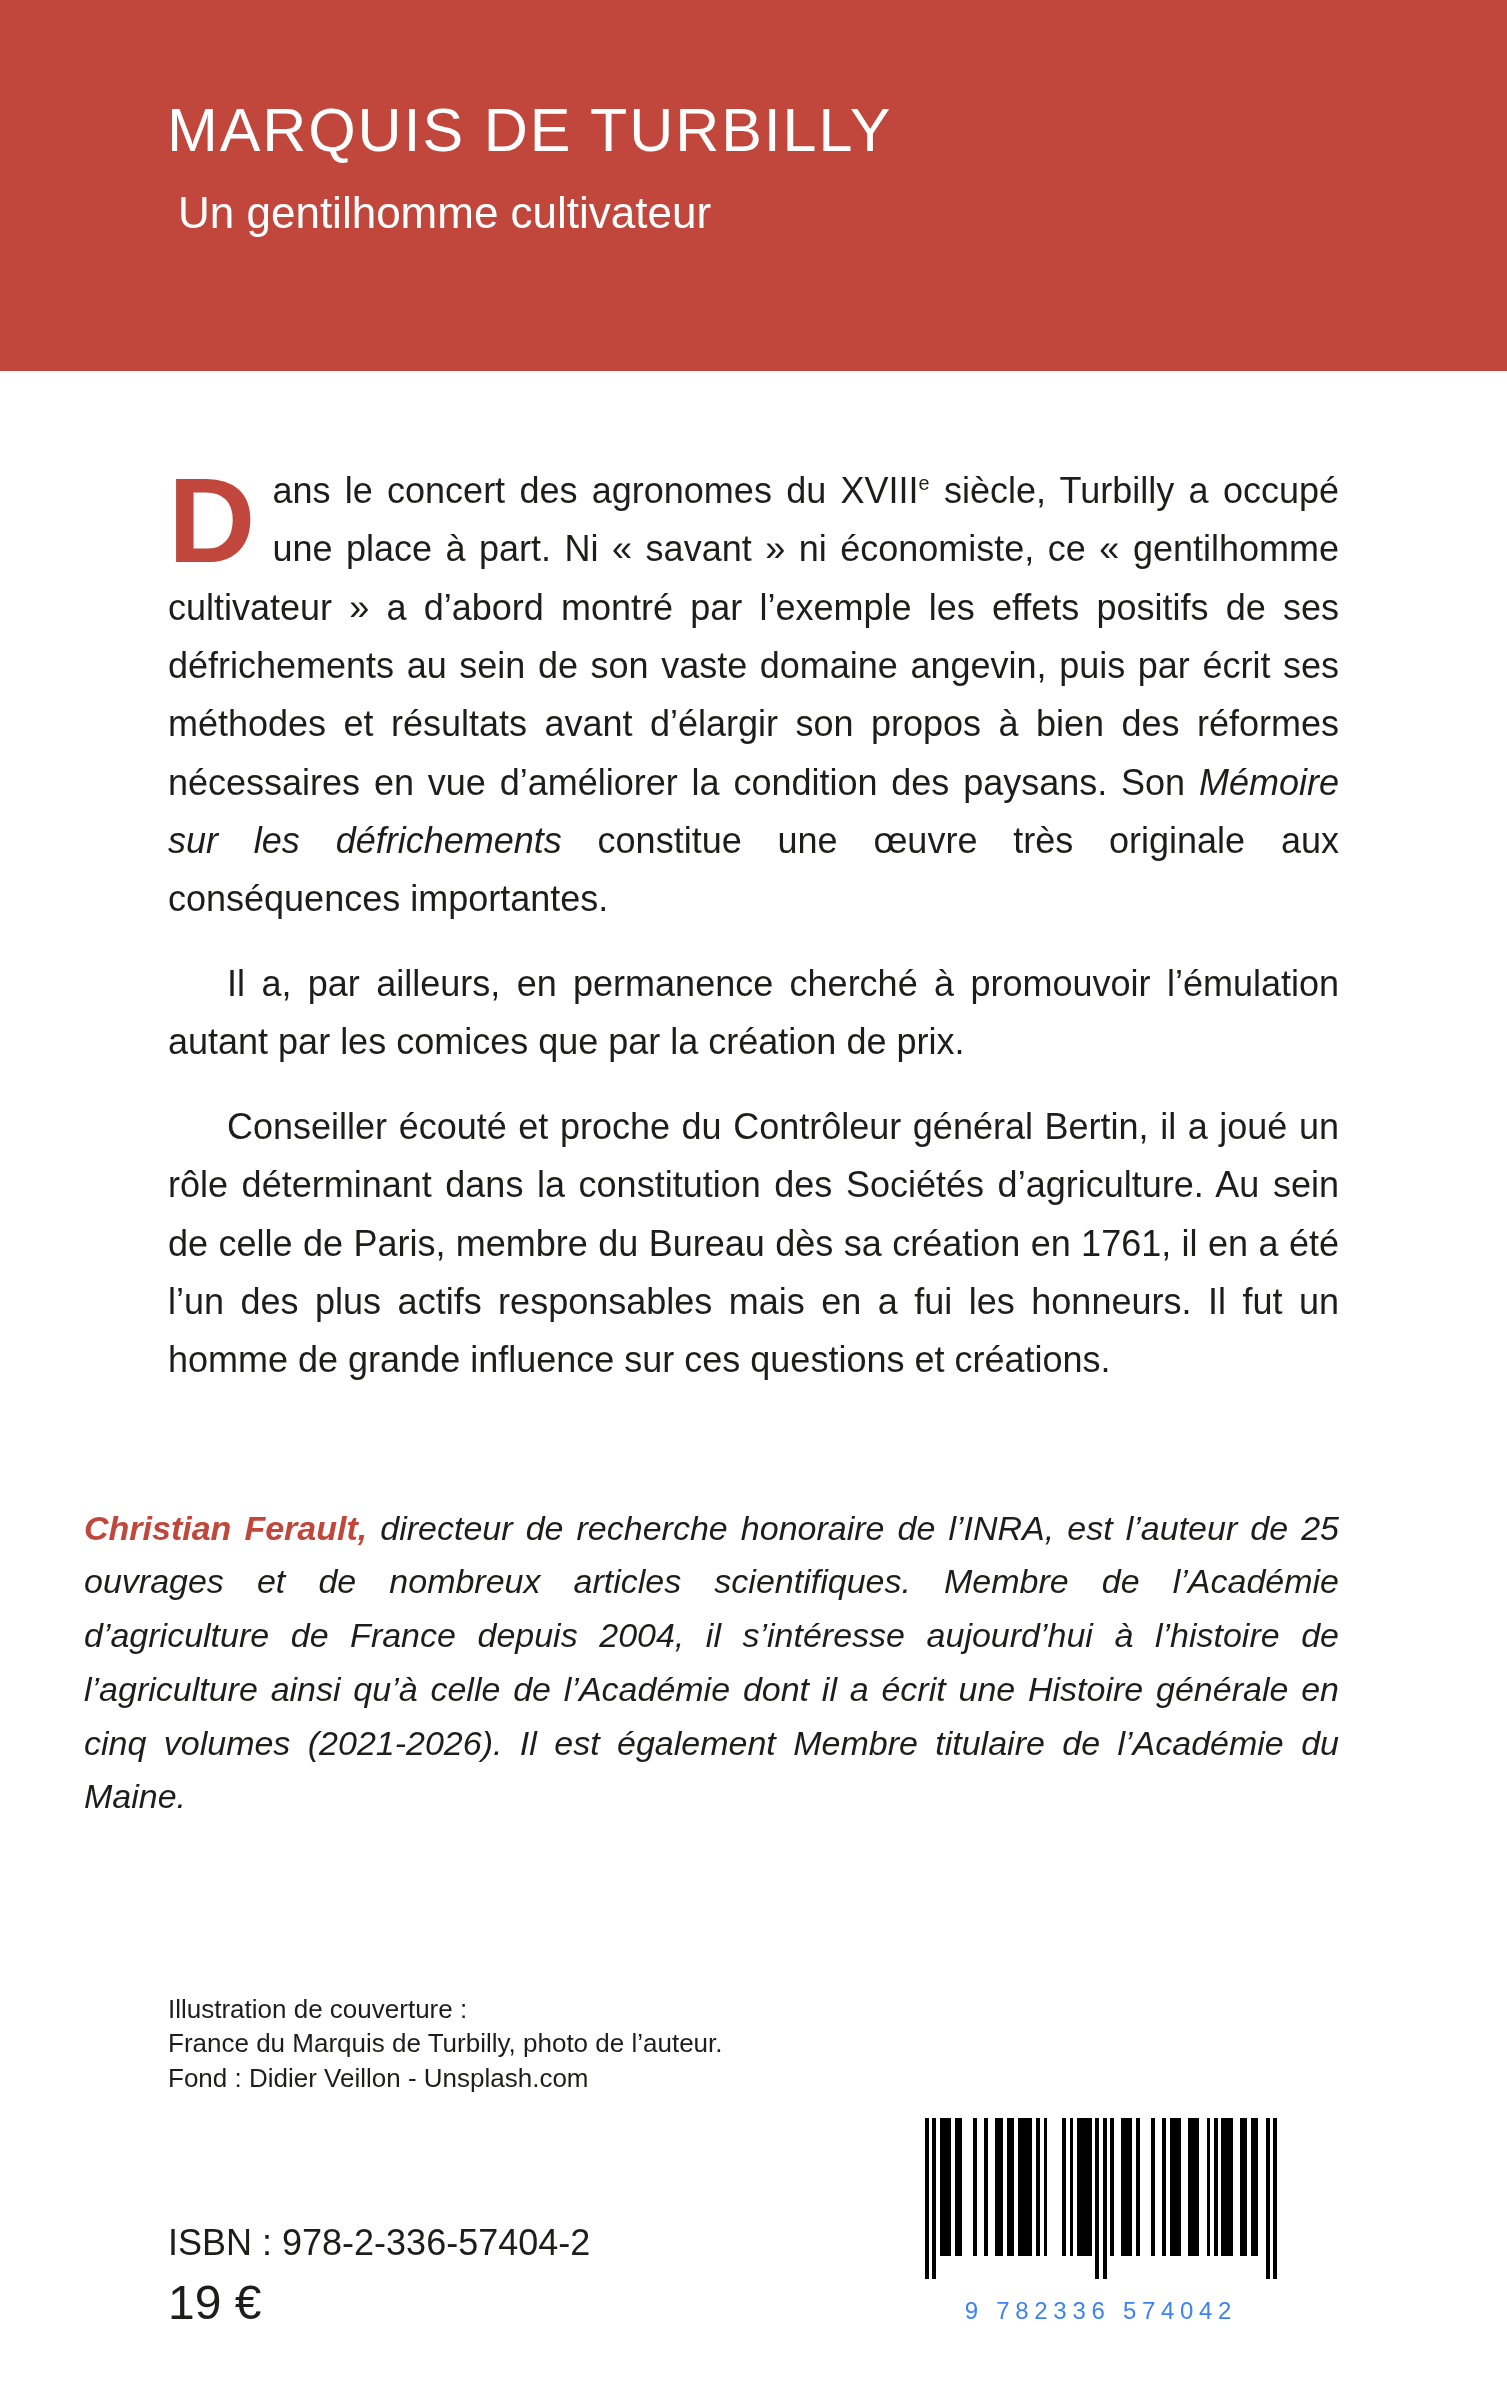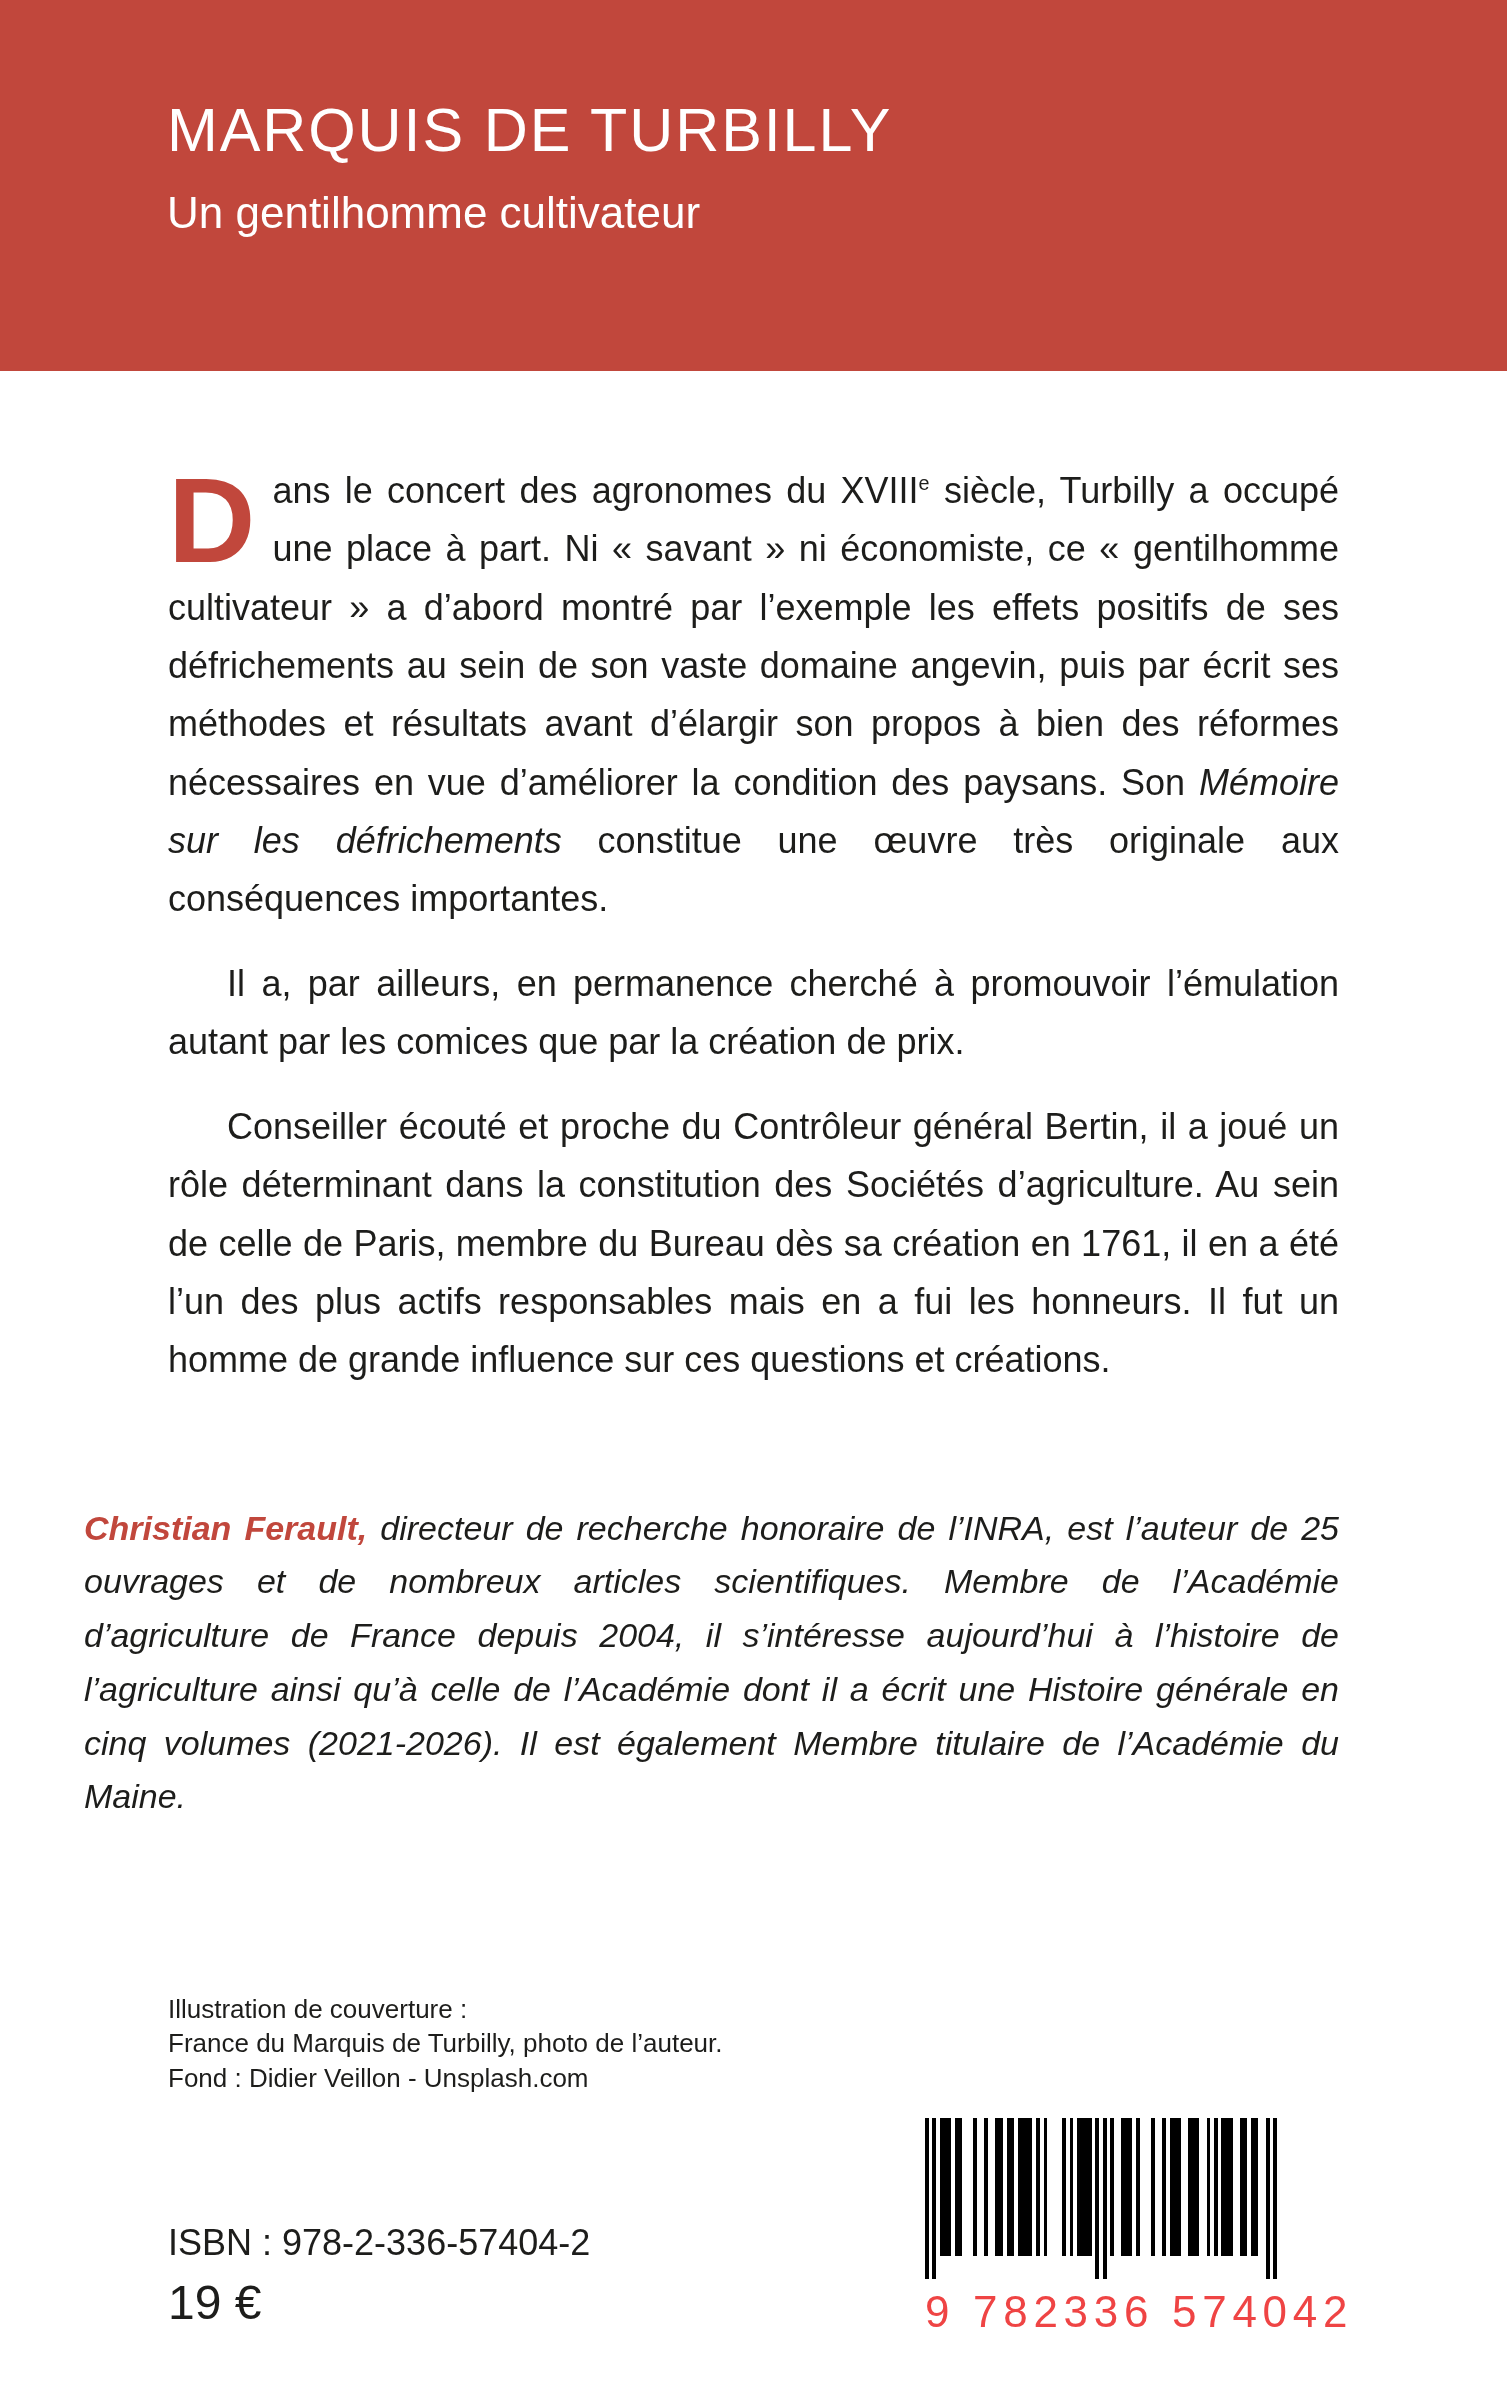--- a/index.html
+++ b/index.html
@@ -24,20 +24,21 @@
     font-weight: 400;
     letter-spacing: 1.9px;
     line-height: 1;
   }
   .band-subtitle {
     color: #ffffff;
     font-size: 44px;
     font-weight: 400;
     margin-top: 30px;
     line-height: 1;
+    margin-left: 11px;
   }
   .synopsis {
     margin: 91px 169px 0 168px;
     font-size: 36px;
     line-height: 1.62;
     text-align: justify;
   }
   .synopsis p { margin: 0 0 26.5px 0; }
   .synopsis p.indent { text-indent: 59px; }
   .dropcap {
@@ -80,25 +81,25 @@
   .barcode {
     position: absolute;
     left: 925px;
     top: 2118px;
     width: 352px;
     text-align: center;
     background: #ffffff;
   }
   .barcode svg { display: block; }
   .barcode-digits {
-    font-size: 44px;
+    font-size: 24px;
     letter-spacing: 5.7px;
-    margin-top: 8px;
+    margin-top: 18px;
     white-space: nowrap;
-    color: #ef4444;
+    color: #3b82f6;
   }
 </style>
 </head>
 <body>
 
 <div class="page">
 
   <header class="band">
     <div class="band-title">MARQUIS DE TURBILLY</div>
     <div class="band-subtitle">Un gentilhomme cultivateur</div>

